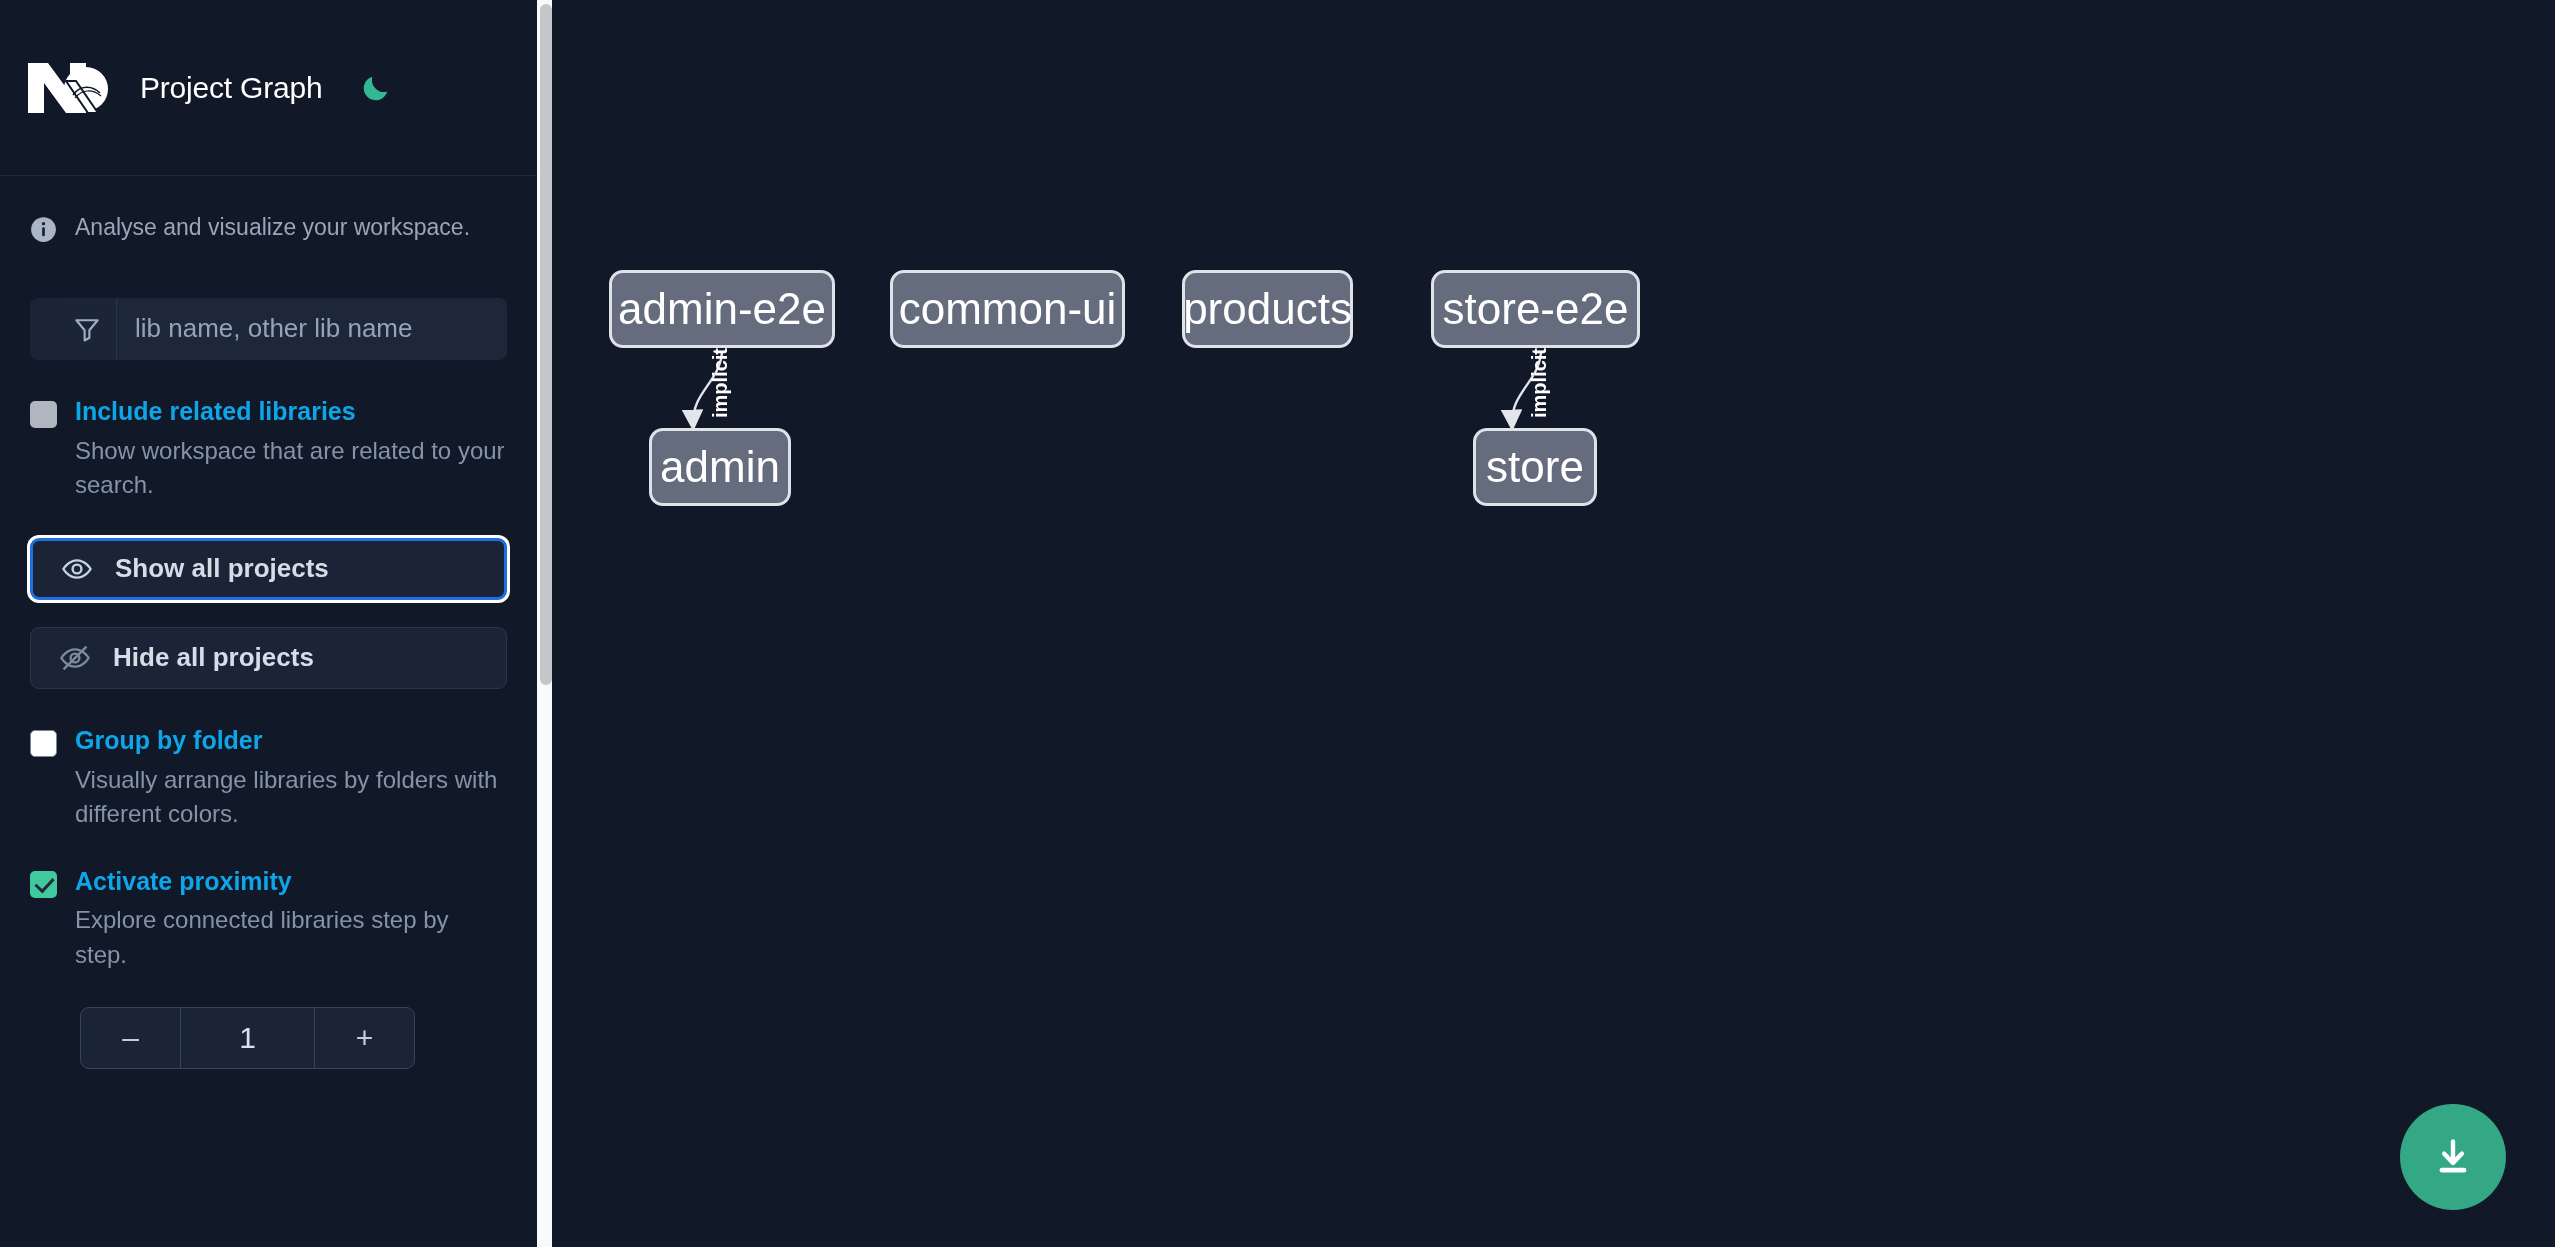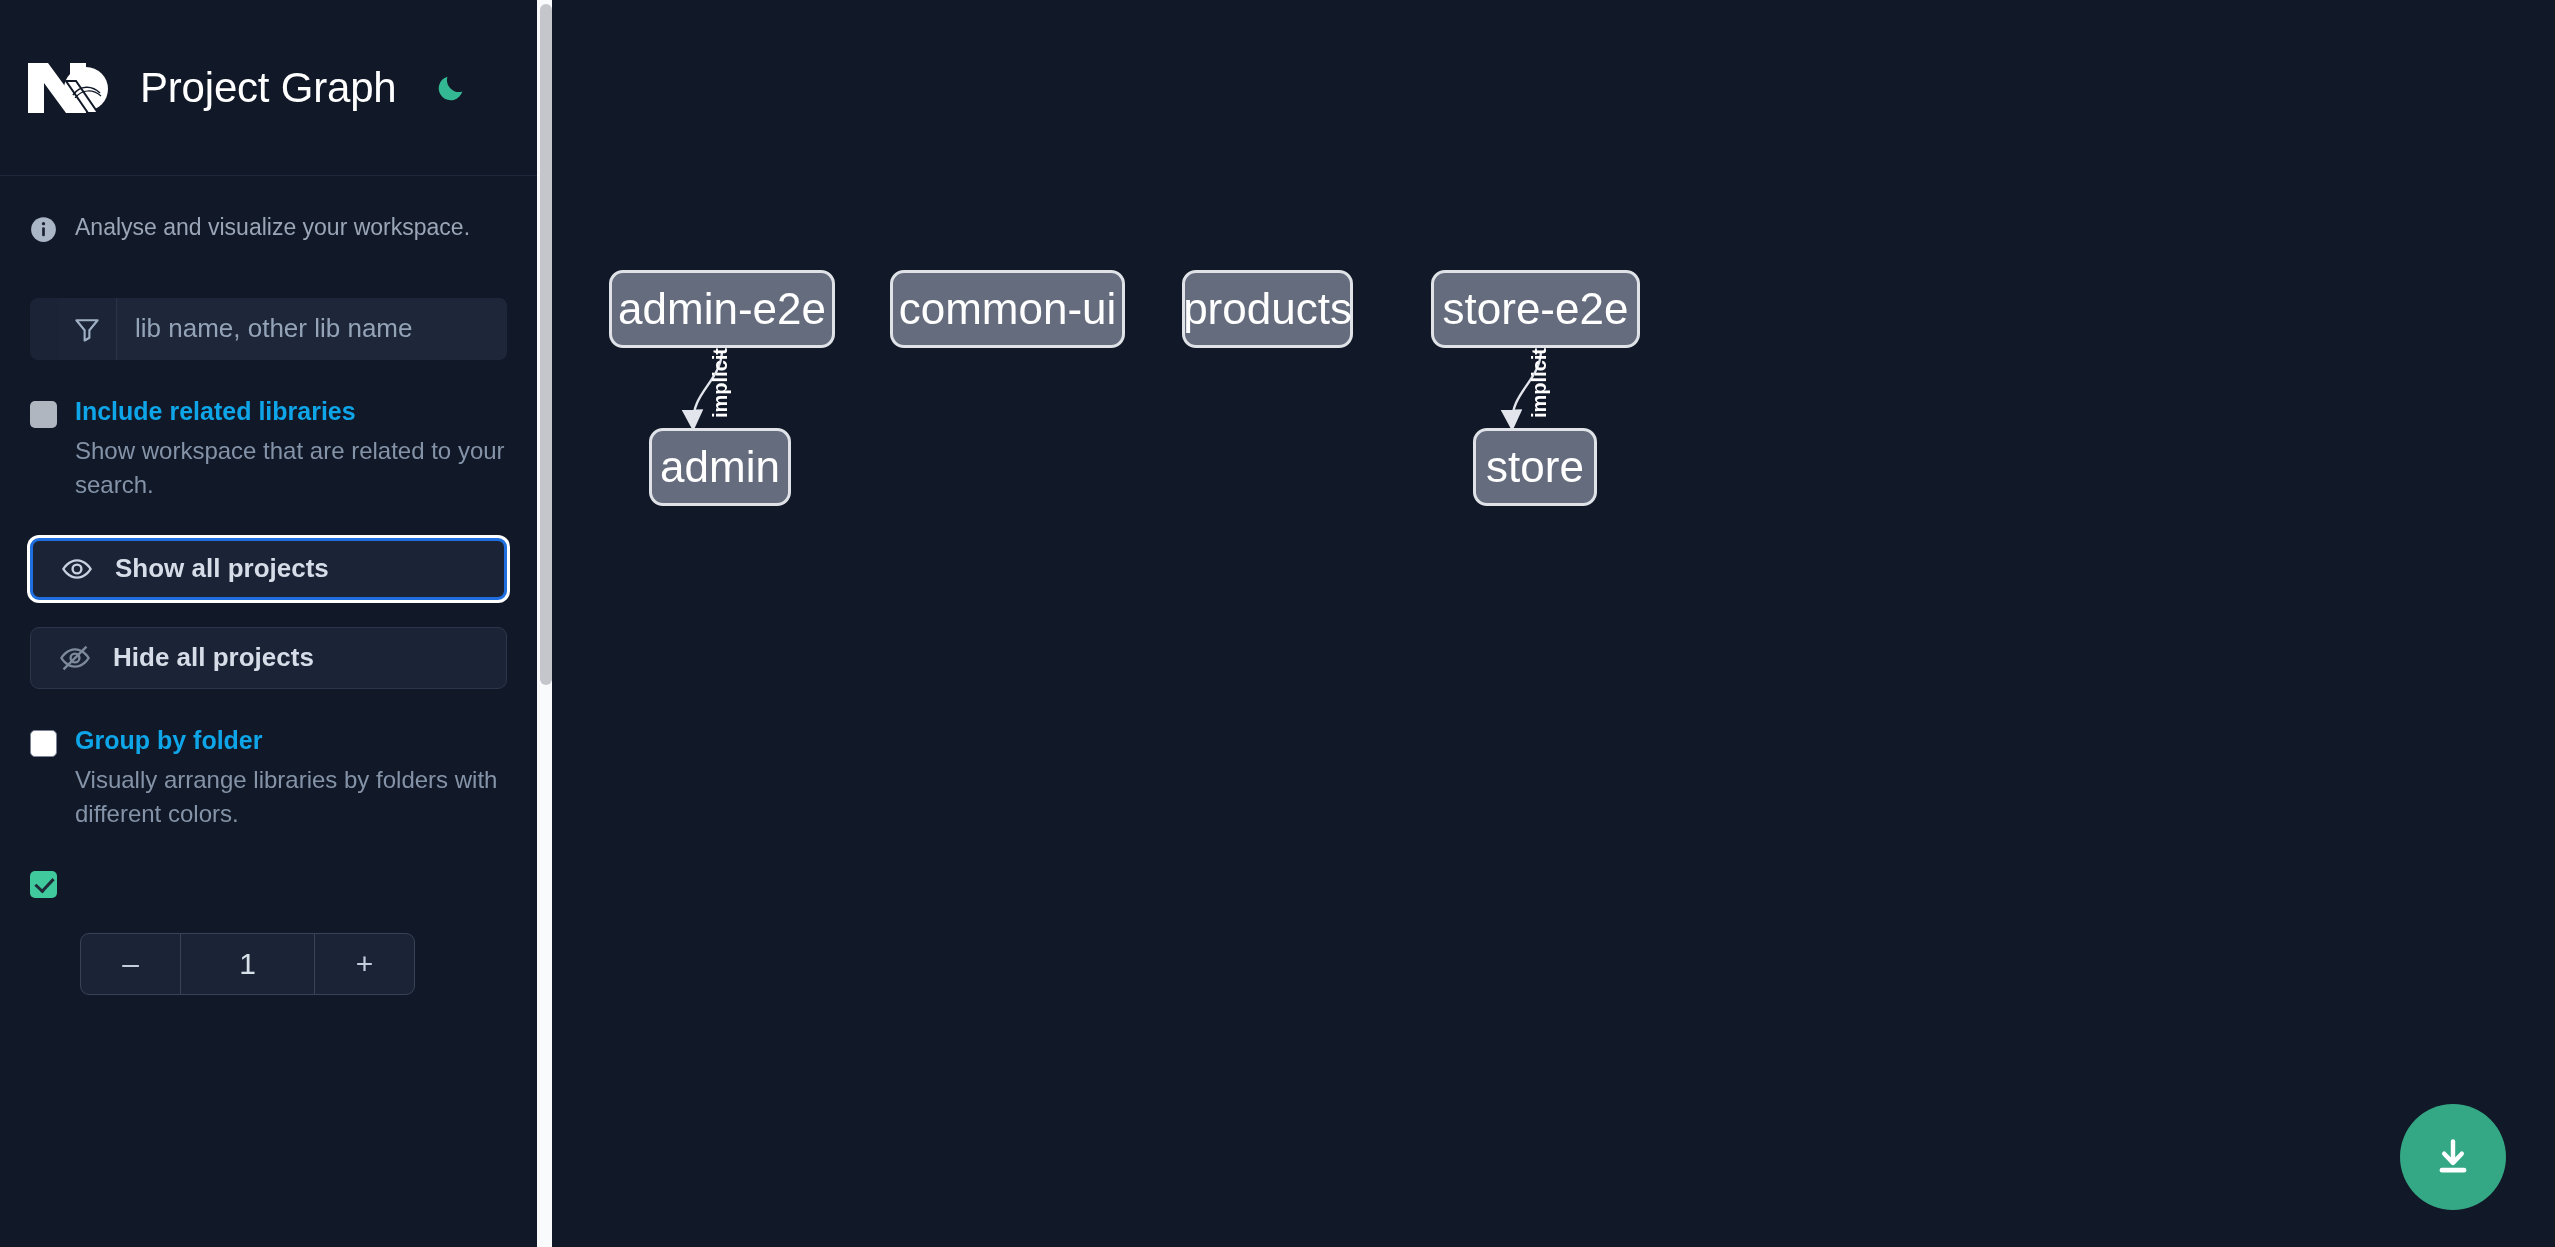--- a/index.html
+++ b/index.html
@@ -62,21 +62,21 @@
     padding-left: 26px;
     border-bottom: 1px solid #1d2739;
   }
   .nx-logo {
     width: 88px;
     height: 58px;
     flex: 0 0 88px;
     margin-right: 26px;
   }
   .app-title {
-    font-size: 42px;
+    font-size: 30px;
     font-weight: 400;
     color: #ffffff;
     letter-spacing: -0.2px;
     white-space: nowrap;
   }
   .theme-toggle {
     margin-left: 34px;
     width: 40px;
     height: 40px;
     display: flex;
@@ -370,20 +370,24 @@
       <div class="check-row r2">
         <div class="checkbox unchecked"></div>
         <div>
           <div class="check-label">Group by folder</div>
           <div class="check-desc">Visually arrange libraries by folders with different colors.</div>
         </div>
       </div>
 
       <div class="check-row r3">
         <div class="checkbox checked"></div>
+        <div>
+          <div class="check-label">Activate proximity</div>
+          <div class="check-desc">Explore connected libraries step by step.</div>
+        </div>
       </div>
 
       <div class="stepper">
         <div class="stepper-btn minus">–</div>
         <div class="stepper-value">1</div>
         <div class="stepper-btn plus">+</div>
       </div>
 
     </div>
 

